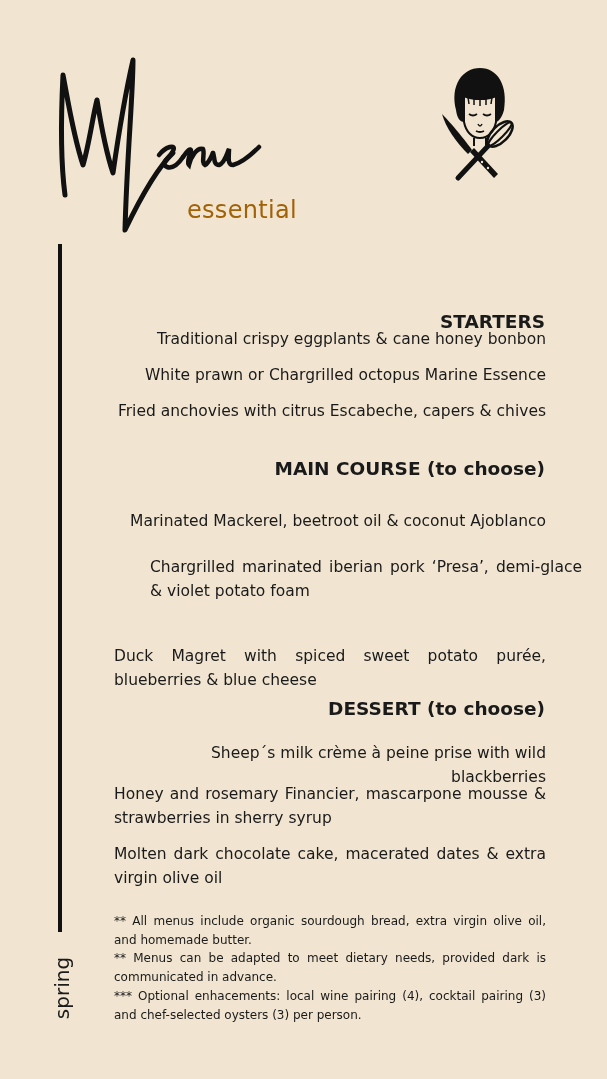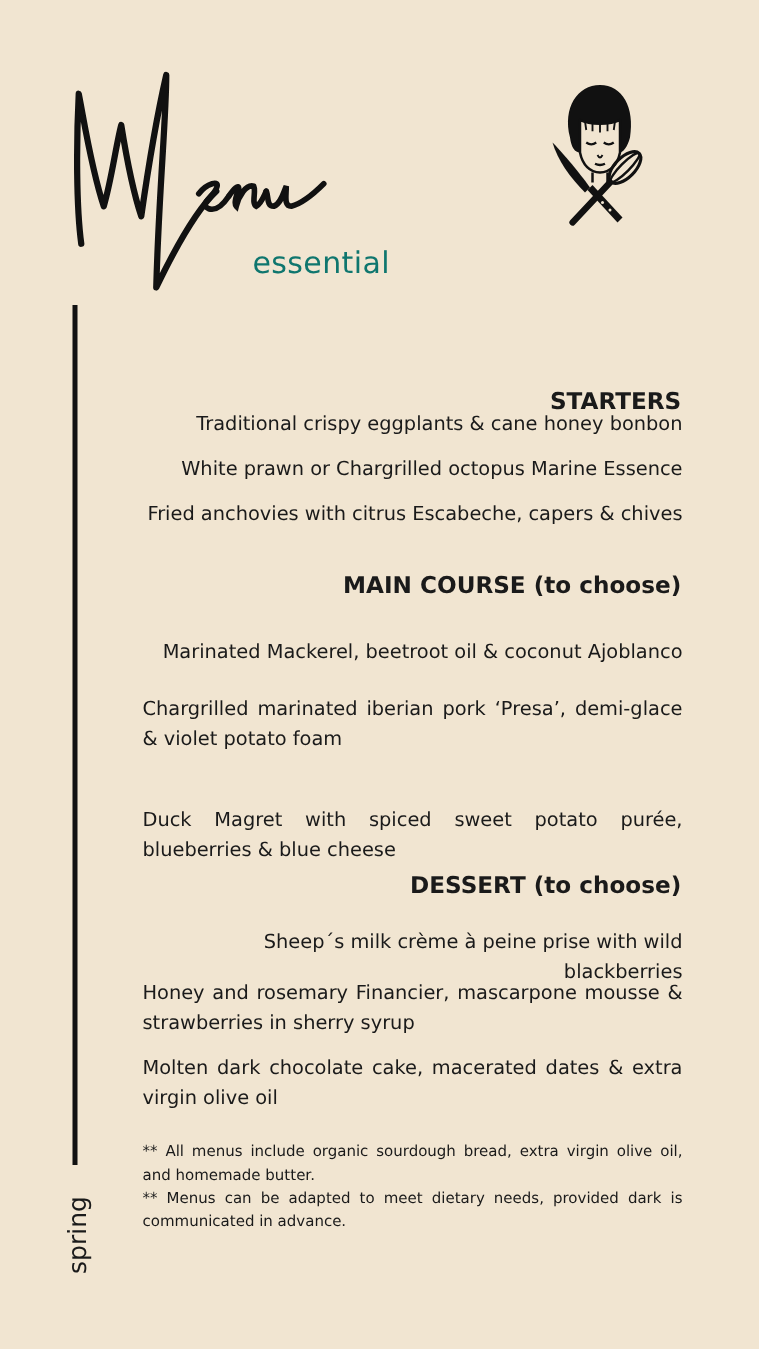--- a/index.html
+++ b/index.html
@@ -5,22 +5,22 @@
     html, body { margin: 0; padding: 0; }
     body {
       width: 607px; height: 1079px;
       background: #f1e5d1;
       position: relative; overflow: hidden;
       font-family: "DejaVu Sans", sans-serif;
       color: #1a1a1a;
     }
     .title-svg { position: absolute; left: 55px; top: 55px; }
     .subtitle {
-      position: absolute; left: 202px; top: 196px;
-      font-size: 24px; letter-spacing: 0.3px; color: #0f766e;
+      position: absolute; left: 187px; top: 196px;
+      font-size: 24px; letter-spacing: 0.3px; color: #a16207;
     }
     .logo { position: absolute; left: 438px; top: 66px; }
     .vline {
       position: absolute; left: 58px; top: 244px;
       width: 4px; height: 688px; background: #111;
     }
     .season {
       position: absolute; left: 62px; top: 988px;
       transform: translate(-50%, -50%) rotate(-90deg);
       font-size: 20px; color: #1a1a1a; white-space: nowrap;
@@ -88,27 +88,28 @@
 <div>
   <div class="section-h" style="top:276px;margin-top:35px;">STARTERS</div>
   <div class="item" style="top:327px;">Traditional crispy eggplants &amp; cane honey bonbon</div>
   <div class="item" style="top:363px;">White prawn or Chargrilled octopus Marine Essence</div>
   <div class="item" style="top:399px;">Fried anchovies with citrus Escabeche, capers &amp; chives</div>
 </div>
 
 <div>
   <div class="section-h" style="top:458px;">MAIN COURSE (to choose)</div>
   <div class="item" style="top:509px;">Marinated Mackerel, beetroot oil &amp; coconut Ajoblanco</div>
-  <div class="item justify" style="top:555px;">Chargrilled marinated iberian pork ‘Presa’, demi-glace &amp; violet potato foam</div>
+  <div class="item justify" style="top:555px;margin-left:36px;">Chargrilled marinated iberian pork ‘Presa’, demi-glace &amp; violet potato foam</div>
   <div class="item justify" style="top:644px;">Duck Magret with spiced sweet potato purée, blueberries &amp; blue cheese</div>
 </div>
 
 <div>
   <div class="section-h" style="top:683px;margin-top:15px;">DESSERT (to choose)</div>
   <div class="item" style="top:741px;">Sheep´s milk crème à peine prise with wild blackberries</div>
   <div class="item justify" style="top:782px;">Honey and rosemary Financier, mascarpone mousse &amp; strawberries in sherry syrup</div>
   <div class="item justify" style="top:842px;">Molten dark chocolate cake, macerated dates &amp; extra virgin olive oil</div>
 </div>
 
 <div class="notes">
   <p>** All menus include organic sourdough bread, extra virgin olive oil, and homemade butter.</p>
   <p>** Menus can be adapted to meet dietary needs, provided dark is communicated in advance.</p>
+  <p>*** Optional enhacements: local wine pairing (4), cocktail pairing (3) and chef-selected oysters (3) per person.</p>
 </div>
 
 </body></html>

